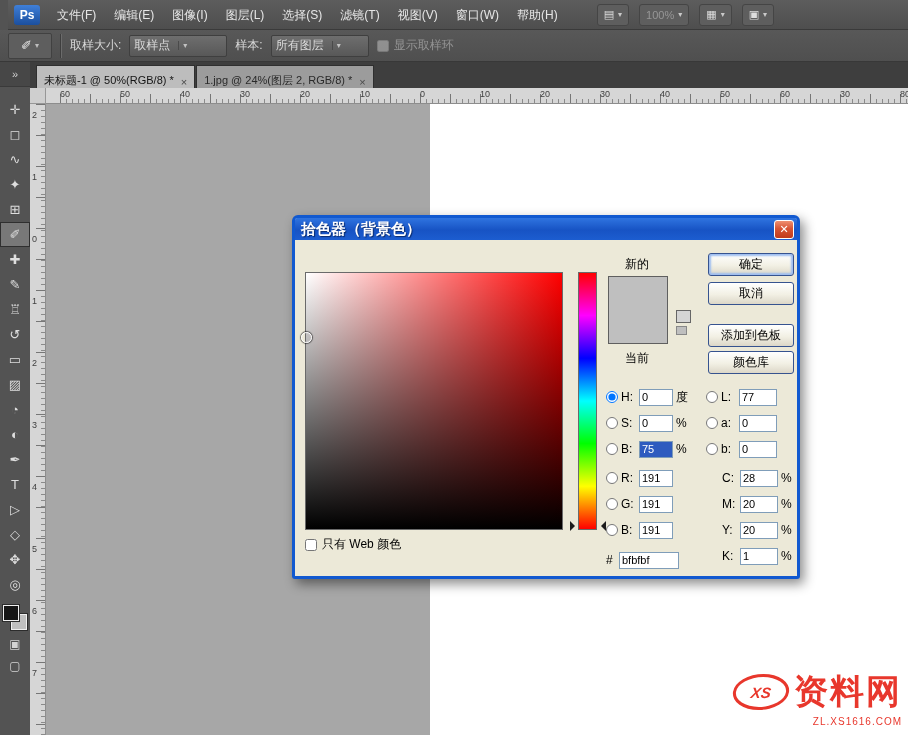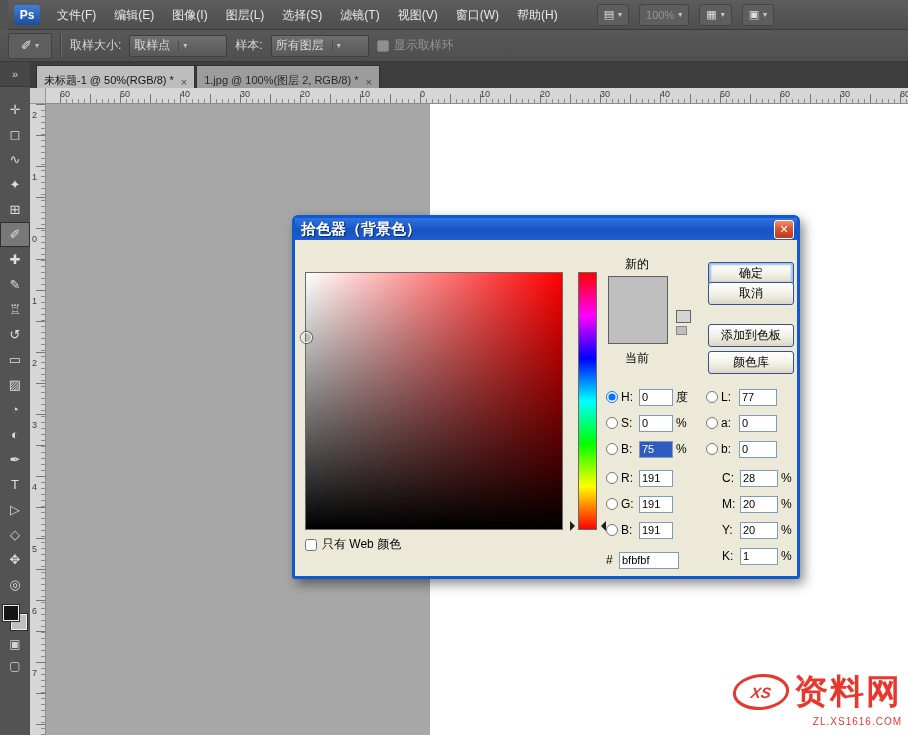--- a/index.html
+++ b/index.html
@@ -99,21 +99,21 @@
 .lblc{position:absolute;left:313px;width:58px;text-align:center;color:#000}
 .lbl-new{top:16px}
 .lbl-cur{top:110px}
 .swatch{position:absolute;left:313px;top:36px;width:58px;height:66px;border:1px solid #5f5f5f}
 .swatch .half{height:50%}
 .cube{position:absolute;left:381px;top:70px}
 .cube i{display:block;width:13px;height:11px;background:#d4d4d4;border:1px solid #666}
 .cube b{display:block;width:9px;height:7px;background:#bfbfbf;border:1px solid #888;margin-top:3px}
 .dlg-btn{position:absolute;left:413px;width:84px;height:21px;display:flex;align-items:center;justify-content:center;
   background:linear-gradient(#ffffff,#f2f0e4 55%,#dcd7c8);border:1px solid #36538f;border-radius:3px;font-size:12px;color:#000}
-.b-ok{top:22px;box-shadow:inset 0 0 2px 2px #9dbdf0}
+.b-ok{top:13px;box-shadow:inset 0 0 2px 2px #9dbdf0}
 .b-cancel{top:42px}
 .b-add{top:84px}
 .b-lib{top:111px}
 .frow{position:absolute;display:flex;align-items:center;gap:3px;height:18px}
 .frow input[type=radio]{width:12px;height:12px;margin:0}
 .rspace{width:13px}
 .flab{width:15px;text-align:left}
 .fin{width:28px;height:15px;border:1px solid #7f9db9;background:#fff;color:#000;
   font-family:"Liberation Sans",sans-serif;font-size:11px;padding:0 2px}
 .fin.wide{width:32px}
@@ -260,21 +260,21 @@
     <div class="strip-icon">▢</div>
   </div>
 
   <div class="tabbar">
     <div style="display:flex">
         <div class="tab active">
           <span class="tab-label">未标题-1 @ 50%(RGB/8) *</span>
           <span class="tab-close">×</span>
         </div>
         <div class="tab">
-          <span class="tab-label">1.jpg @ 100%(图层 2, RGB/8) *</span>
+          <span class="tab-label">1.jpg @ 24%(图层 2, RGB/8) *</span>
           <span class="tab-close">×</span>
         </div>
       </div>
   </div>
 
   <div class="corner"></div>
   <div class="hruler">
     <div class="hminor"></div>
     <div class="hmajor"></div>
   <span class="hnum" style="left: 14px;">60</span>

